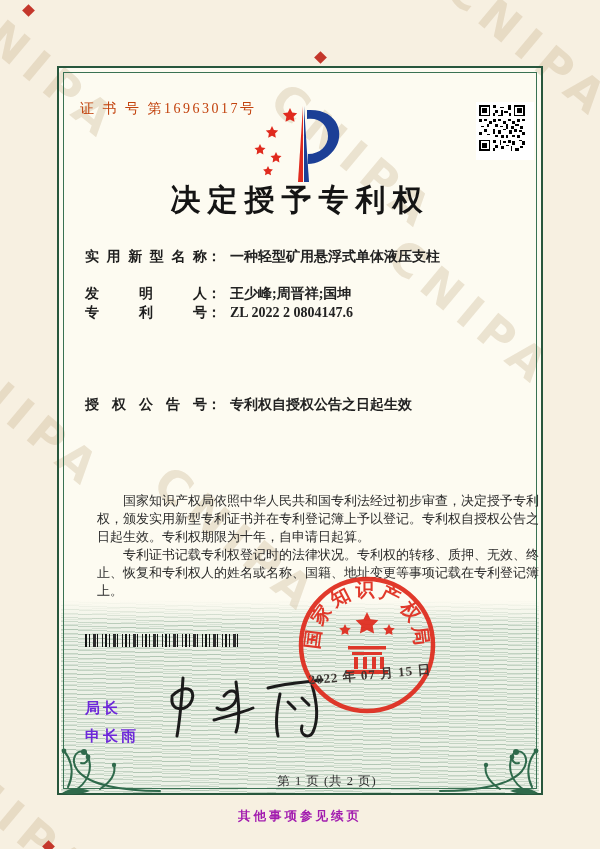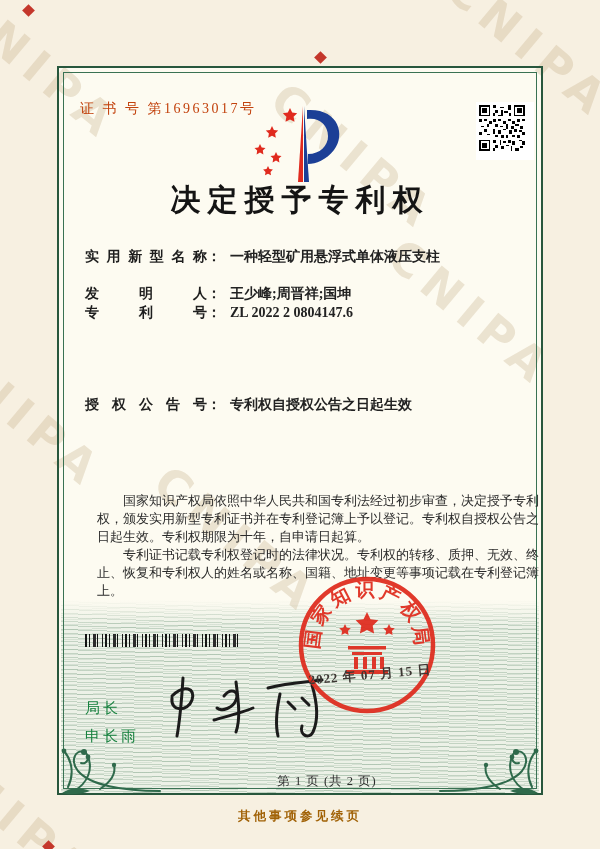--- a/index.html
+++ b/index.html
@@ -51,37 +51,37 @@
   .body-text{position:absolute;left:97px;top:492px;width:442px;font-size:13px;line-height:18px;
       text-align:justify;color:#2b2b2b;}
   .body-text p{margin:0;text-indent:2em;}
 
   .barcode{position:absolute;left:85px;top:634px;width:155px;height:13px;
       background-image:
         repeating-linear-gradient(90deg,#151515 0 2px,rgba(0,0,0,0) 2px 4px,#101010 4px 5px,
           rgba(0,0,0,0) 5px 8px,#2c2c2c 8px 11px,rgba(0,0,0,0) 11px 12px,#111 12px 13px,
           rgba(0,0,0,0) 13px 17px,#1c1c1c 17px 18px,rgba(0,0,0,0) 18px 20px);}
 
-  .officer{position:absolute;left:85px;top:694px;font-size:15px;font-weight:400;
-      letter-spacing:3px;color:#15803d;line-height:28px;}
+  .officer{position:absolute;left:85px;top:694px;font-size:15px;font-weight:700;
+      letter-spacing:3px;color:#6d28d9;line-height:28px;}
   .signature{position:absolute;left:150px;top:672px;width:185px;height:75px;}
 
   .seal{position:absolute;left:296px;top:574px;width:142px;height:142px;opacity:0.93;}
   .seal-date{position:absolute;left:300px;top:666px;width:140px;text-align:center;
       font-size:13px;color:#3d3733;letter-spacing:1px;transform:rotate(-5deg);font-weight:600;white-space:nowrap;}
 
   .page-num{position:absolute;left:60px;top:773px;width:480px;text-align:center;
       font-size:12.5px;color:#2d2d2d;letter-spacing:1px;padding-left:27px;}
 
   .corner-orn{position:absolute;width:104px;height:66px;z-index:7;}
   .corner-orn.left{left:60px;top:729px;}
   .corner-orn.right{left:436px;top:729px;transform:scaleX(-1);}
 
   .footer-note{position:absolute;left:0;top:808px;width:600px;text-align:center;
-      font-size:12.5px;letter-spacing:3px;color:#a16207;font-weight:600;}
+      font-size:12.5px;letter-spacing:3px;color:#a21caf;font-weight:600;}
 
   .mini-orn{position:absolute;z-index:4;}
   .diamond{width:9px;height:9px;background:#c4372b;transform:rotate(45deg);}
 </style>
 </head>
 <body>
 
 <div class="page">
 
   <div class="wm" style="left:-22px;top:-18px;">CNIPA</div>

